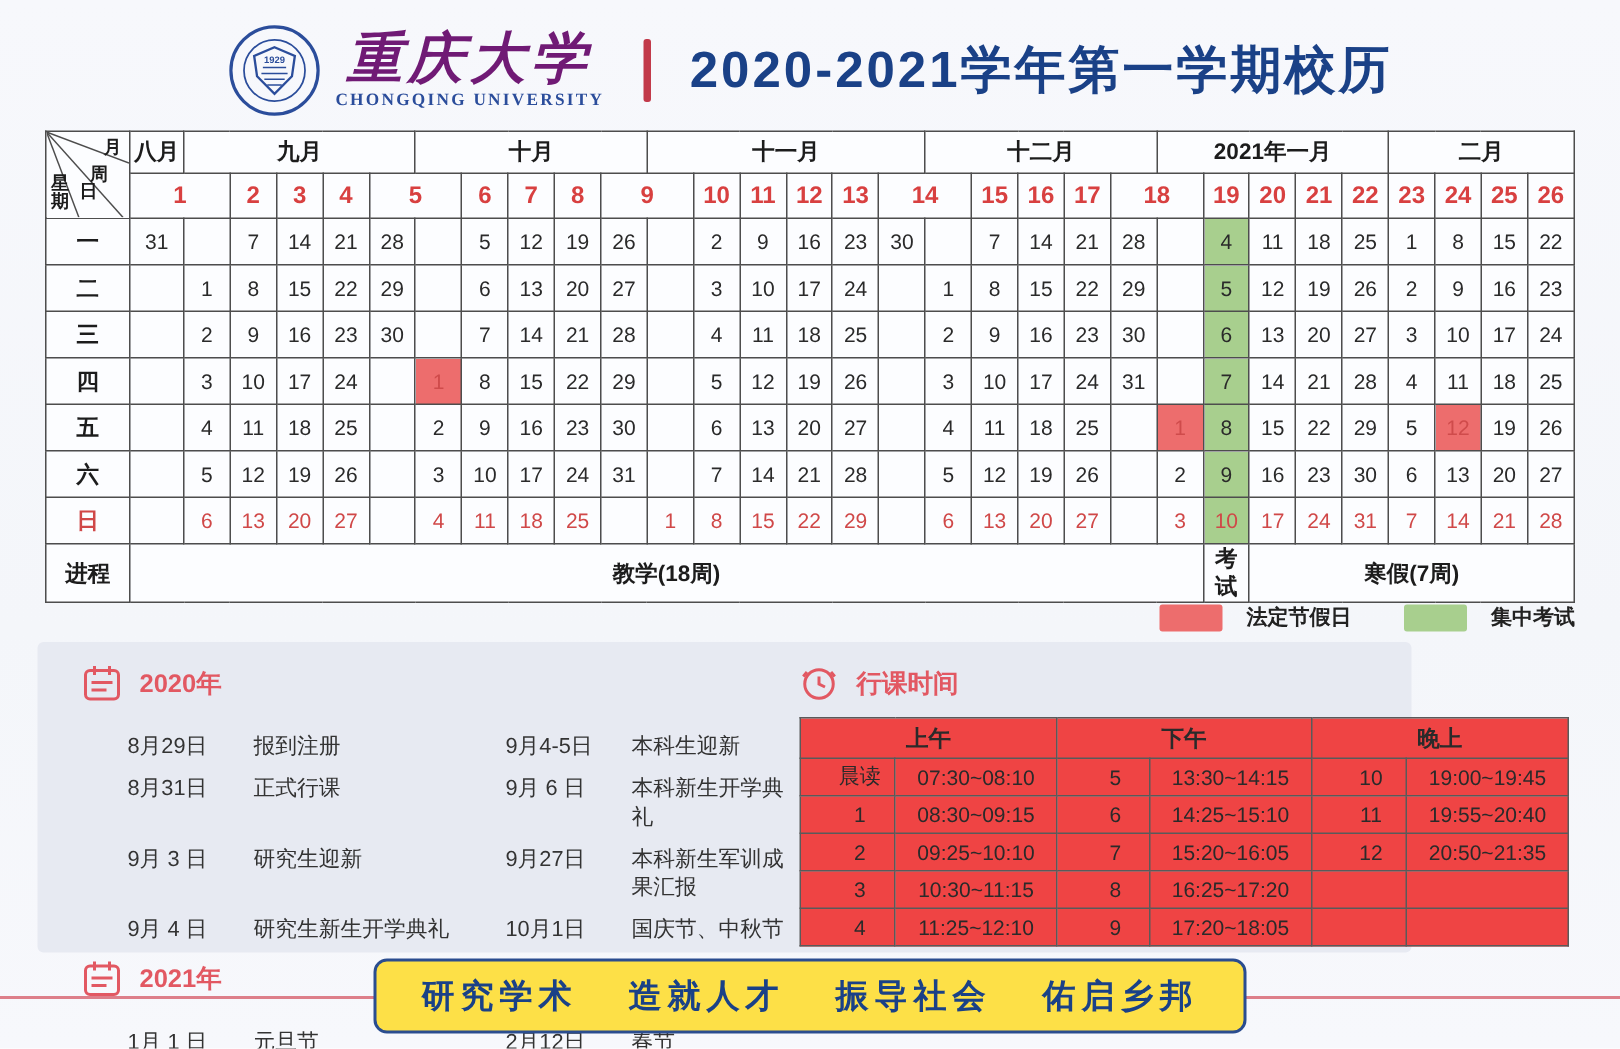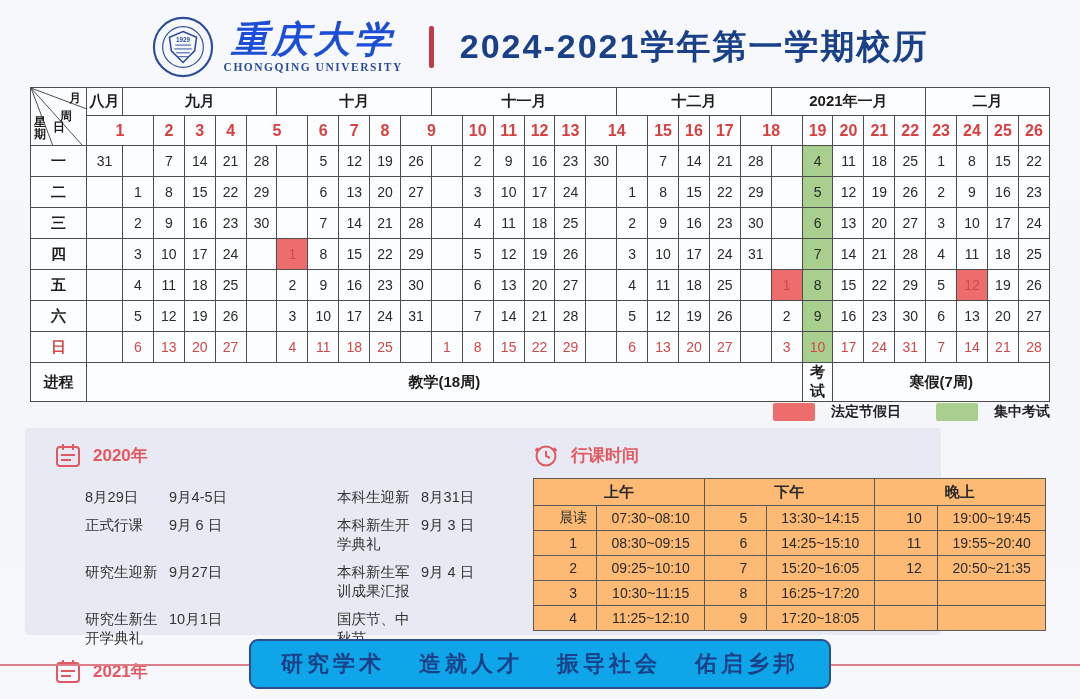--- a/index.html
+++ b/index.html
@@ -8,21 +8,21 @@
     background:linear-gradient(180deg,#f7f8fc 0%,#f4f6fa 60%,#f7f8fc 100%);
     font-family:"Liberation Sans","DejaVu Sans",sans-serif;color:#222;
   }
   
   .hdr{position:absolute;top:8px;left:0;width:100%;height:78px;
        display:flex;align-items:center;justify-content:center;gap:18px;}
   .logo-wrap{display:flex;align-items:center;gap:10px;}
   .seal{width:62px;height:62px;flex:0 0 auto;}
   .uni-block{display:flex;flex-direction:column;align-items:center;line-height:1;}
   .uni-cn{font-family:"Liberation Serif","DejaVu Serif",serif;font-style:italic;font-weight:bold;
-          font-size:37px;color:#1d4ed8;letter-spacing:4px;}
+          font-size:37px;color:#701a75;letter-spacing:4px;}
   .uni-en{font-size:11.5px;font-weight:bold;color:#2b4d9b;letter-spacing:1.5px;margin-top:4px;
           font-family:"Liberation Serif","DejaVu Serif",serif;}
   .red-bar{width:5px;height:42px;background:#c23a4a;border-radius:2px;margin:0 8px;}
   .page-title{font-size:34px;font-weight:bold;color:#1a4187;letter-spacing:2px;}
   
   .caltbl{position:absolute;left:30px;top:87px;width:1020px;border-collapse:collapse;table-layout:fixed;}
   .caltbl td,.caltbl th{border:1px solid #4d4d4d;background:#fcfdff;text-align:center;
         padding:0;font-weight:normal;overflow:hidden;}
   .caltbl .month{height:27px;font-size:15px;font-weight:bold;color:#1c1c1c;}
   .caltbl .wk{height:29px;font-size:16px;font-weight:bold;color:#d84040;}
@@ -52,30 +52,30 @@
   .sec-title{font-size:17px;font-weight:bold;color:#e25862;}
   .icon-svg{width:26px;height:26px;}
   .events{position:absolute;left:30px;top:14px;width:480px;}
   .ev-grid{display:grid;grid-template-columns:84px 168px 84px auto;
            font-size:14.5px;color:#333;row-gap:9px;margin-left:30px;margin-top:20px;}
   .ev-grid .date{color:#333;}
   .y2021{margin-top:10px;}
   
   .sched{position:absolute;left:508px;top:14px;width:515px;}
   .schtbl{border-collapse:collapse;width:513px;margin-top:10px;margin-left:0;}
-  .schtbl td,.schtbl th{border:1px solid #5a5a5a;background:#fdba74;text-align:center;
+  .schtbl td,.schtbl th{border:1px solid #5a5a5a;background:#ef4444;text-align:center;
         font-size:14px;color:#2a2a2a;height:24px;padding:0;}
   .schtbl th{font-size:15px;font-weight:bold;height:26px;}
   .schtbl .pcol{width:56px;padding-left:16px;}
   .schtbl .tcol{width:115px;}
   
   .footer{position:absolute;left:0;top:637px;width:100%;height:60px;}
   .footer .line{position:absolute;left:0;top:27px;width:100%;height:2px;background:#dd7f8a;}
   .motto-box{position:absolute;left:50%;top:2px;transform:translateX(-50%);
-      background:#0ea5e9;border:2px solid #2b4d8f;border-radius:9px;
+      background:#fde047;border:2px solid #2b4d8f;border-radius:9px;
       padding:8px 30px;display:flex;gap:34px;white-space:nowrap;}
   .motto-box span{font-size:22px;font-weight:bold;color:#1a4187;letter-spacing:4px;}
 </style>
 </head>
 <body>
 
 <div class="hdr">
   <div class="logo-wrap">
     <svg class="seal" viewBox="0 0 64 64">
       <circle cx="32" cy="32" r="30" fill="none" stroke="#2b4d9b" stroke-width="2.2"></circle>
@@ -83,21 +83,21 @@
       <path d="M32 16 L46 22 L44 36 L32 48 L20 36 L18 22 Z" fill="none" stroke="#2b4d9b" stroke-width="1.6"></path>
       <path d="M24 30 L40 30 M23 34 L41 34 M25 38 L39 38 M27 42 L37 42" stroke="#2b4d9b" stroke-width="1"></path>
       <text x="32" y="27" text-anchor="middle" font-size="6.5" font-weight="bold" fill="#2b4d9b">1929</text>
     </svg>
     <div class="uni-block">
       <div class="uni-cn">重庆大学</div>
       <div class="uni-en">CHONGQING UNIVERSITY</div>
     </div>
   </div>
   <div class="red-bar"></div>
-  <div class="page-title">2024-2021学年第一学期校历</div>
+  <div class="page-title">2020-2021学年第一学期校历</div>
 </div>
 
 <table class="caltbl">
     <colgroup>
       <col style="width:56px">
       <col style="width:36px">
       <col>
       <col>
       <col>
       <col>
@@ -443,20 +443,21 @@
         <rect x="2" y="5" width="22" height="19" rx="3" fill="none" stroke="#e25862" stroke-width="2"></rect>
         <line x1="8" y1="2" x2="8" y2="8" stroke="#e25862" stroke-width="2"></line>
         <line x1="18" y1="2" x2="18" y2="8" stroke="#e25862" stroke-width="2"></line>
         <line x1="6" y1="13" x2="20" y2="13" stroke="#e25862" stroke-width="2"></line>
         <line x1="6" y1="18" x2="16" y2="18" stroke="#e25862" stroke-width="2"></line>
       </svg>
       <span class="sec-title">2020年</span>
     </div>
     <div class="ev-grid">
         <span class="date">8月29日</span>
+          <span>报到注册</span>
           <span class="date">9月4-5日</span>
           <span>本科生迎新</span>
         <span class="date">8月31日</span>
           <span>正式行课</span>
           <span class="date">9月 6 日</span>
           <span>本科新生开学典礼</span>
         <span class="date">9月 3 日</span>
           <span>研究生迎新</span>
           <span class="date">9月27日</span>
           <span>本科新生军训成果汇报</span>

